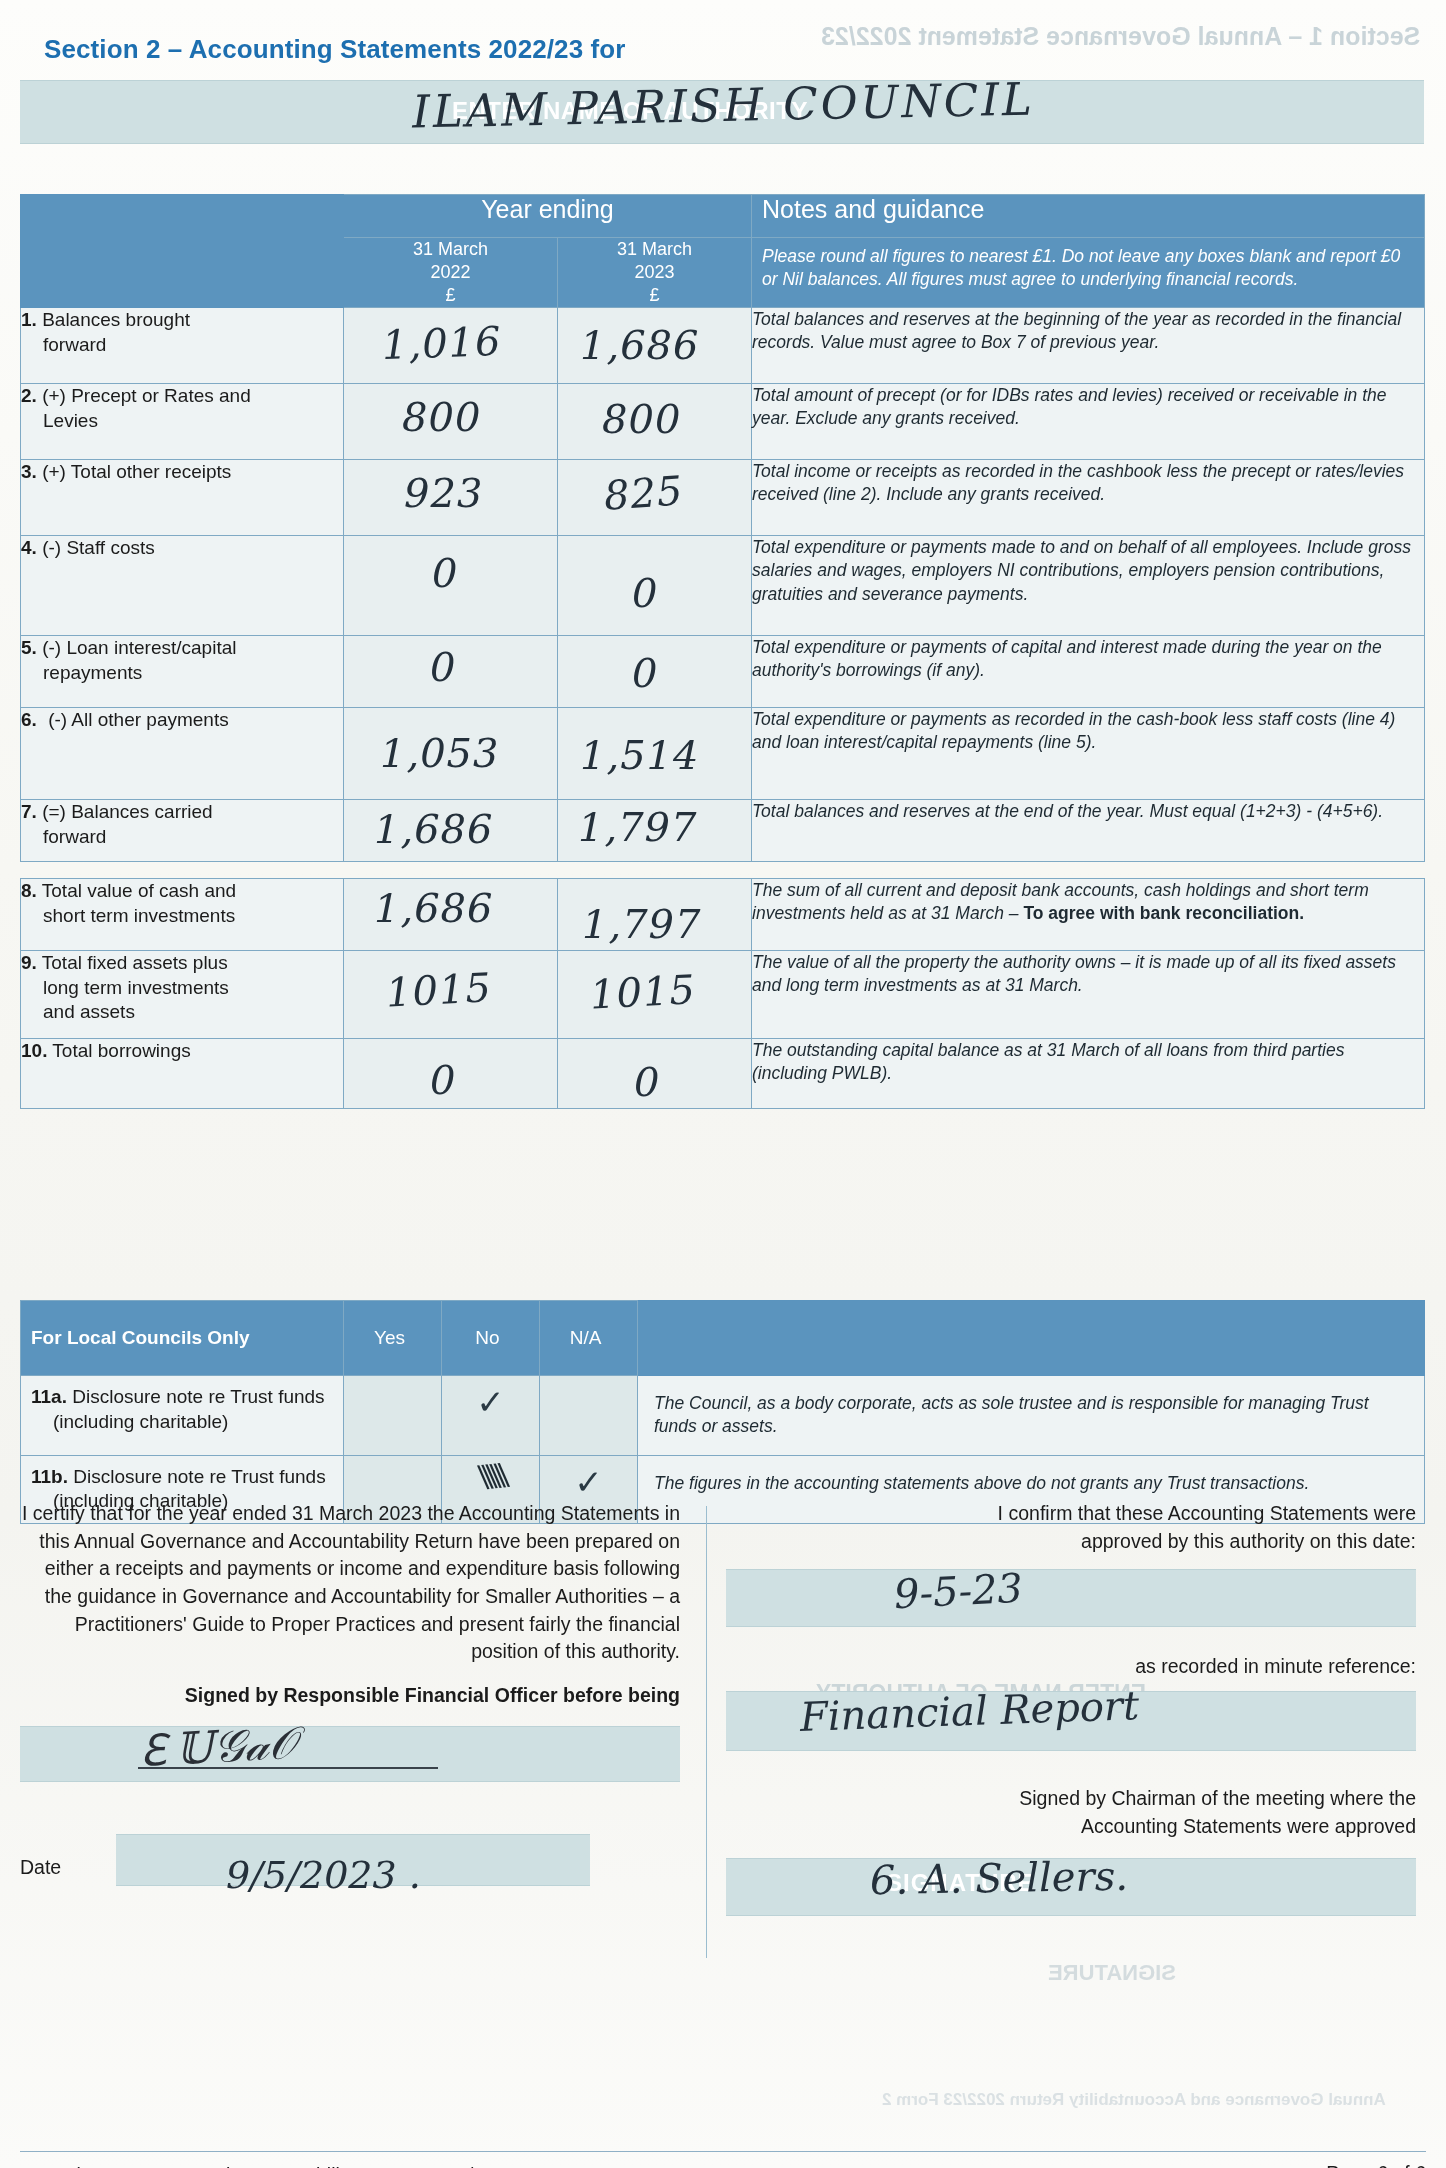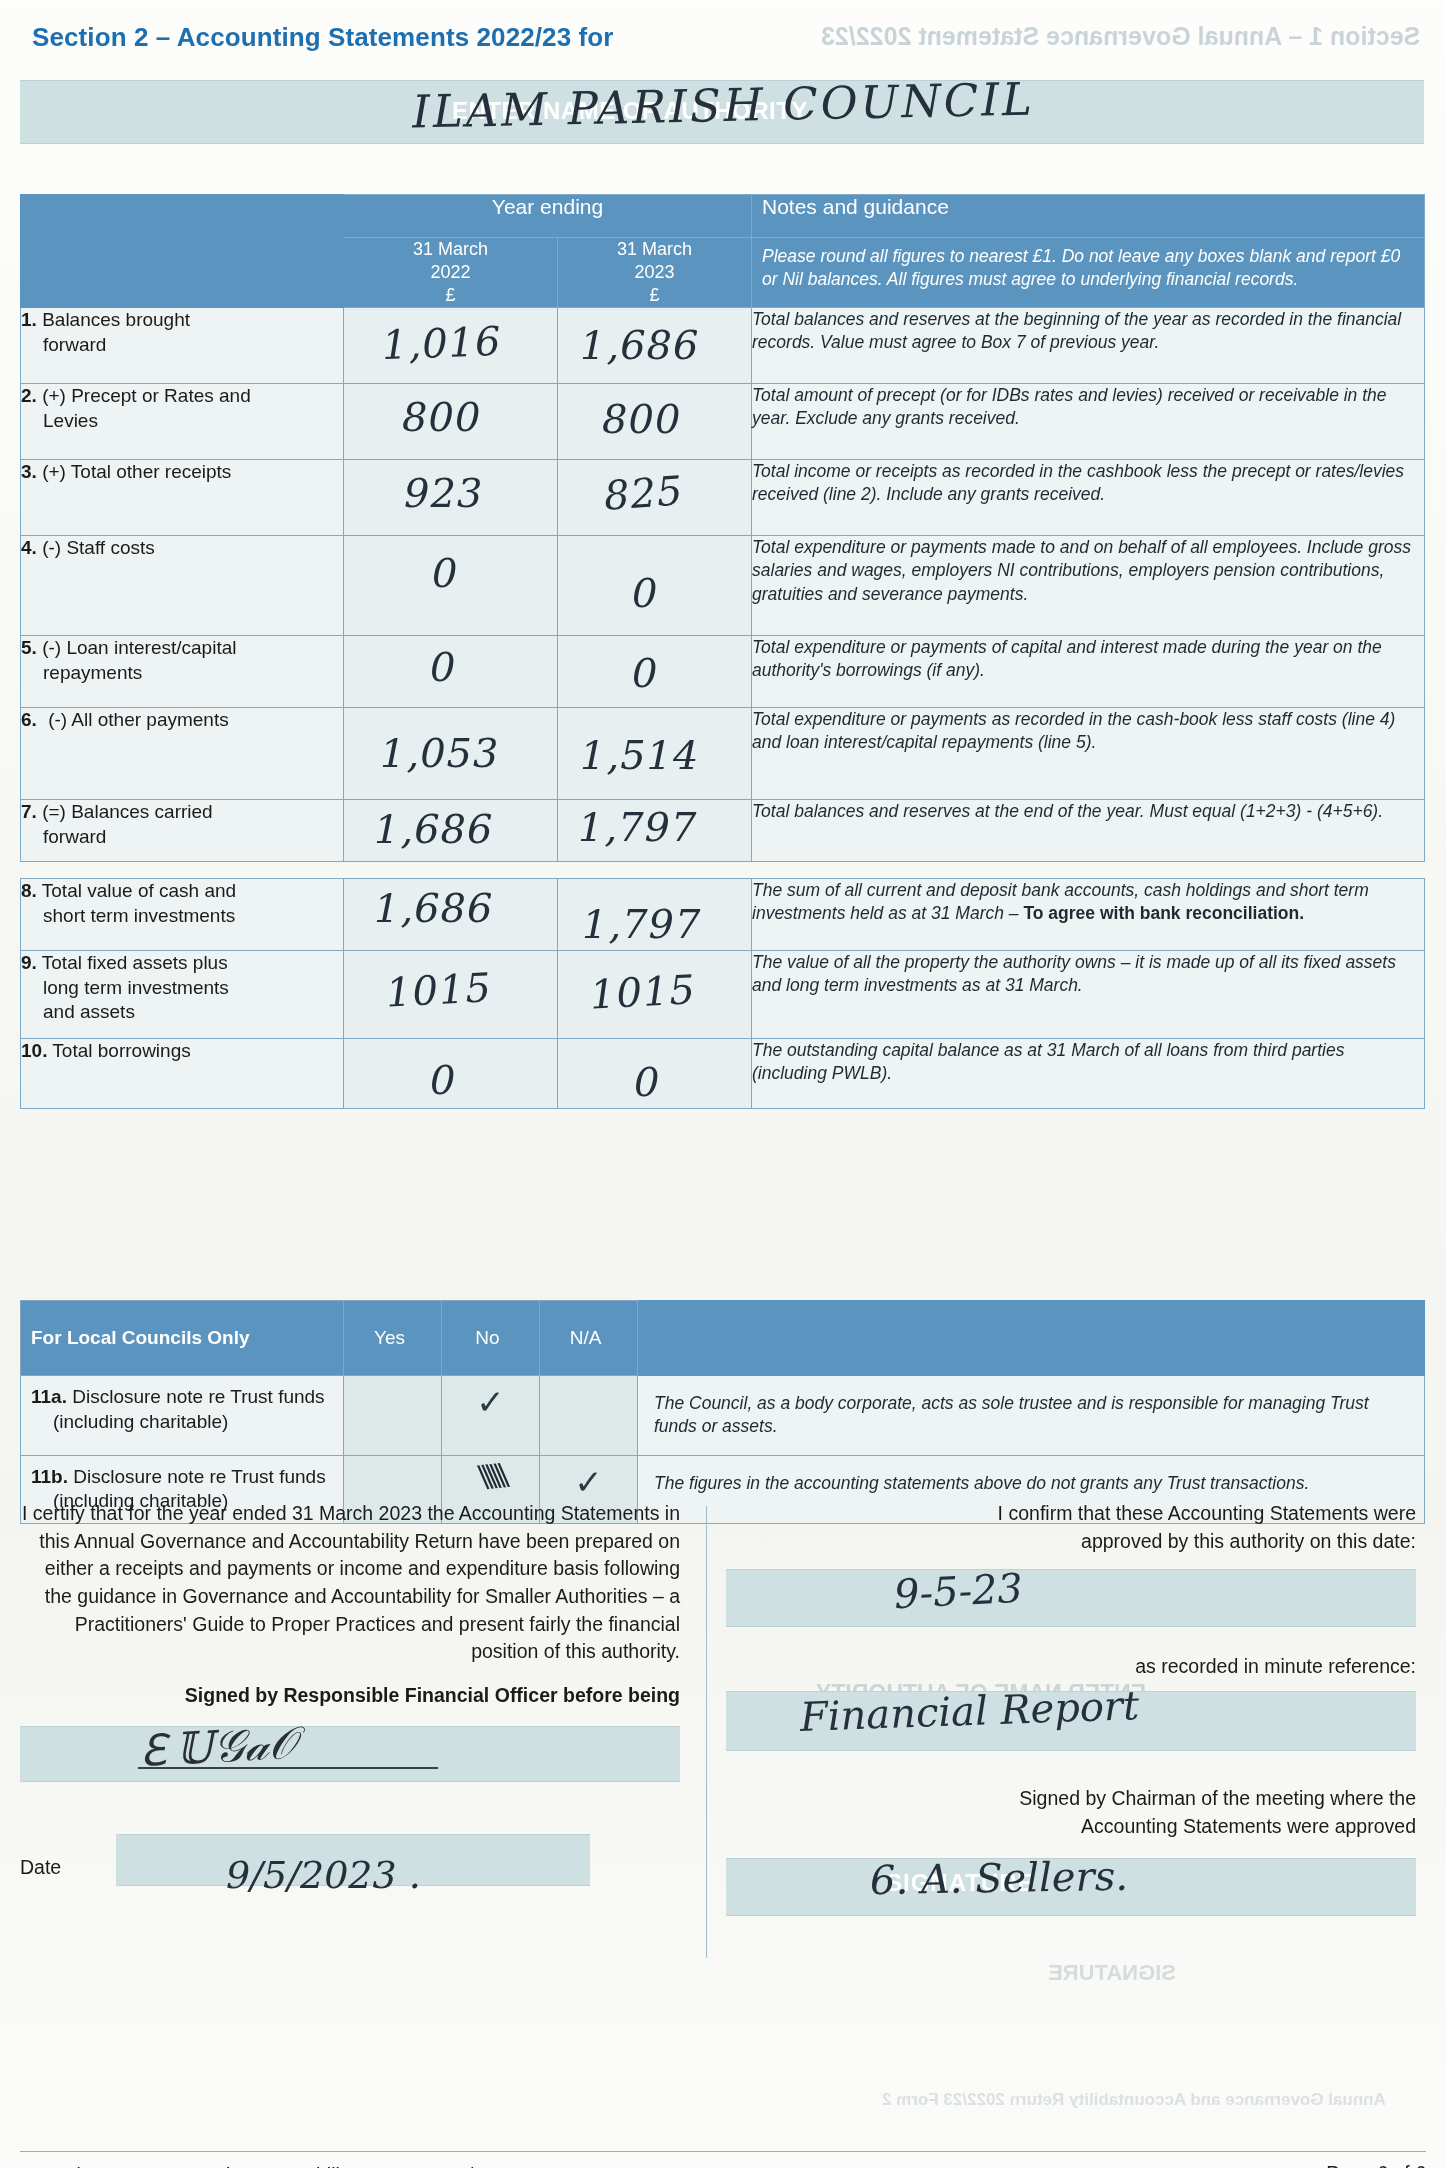--- a/index.html
+++ b/index.html
@@ -28,21 +28,21 @@
     white-space:nowrap;
   }
   .ghost.g1{top:22px;right:26px;font-size:25px;color:#9fb3bd;}
   .ghost.g2{top:1680px;right:300px;font-size:23px;color:#a9bcc4;}
   .ghost.g3{top:1960px;right:270px;font-size:22px;color:#b6c5cc;}
   .ghost.g4{top:2090px;right:60px;font-size:17px;color:#c0ccd2;}
 
   h1.section-title{
     position:absolute;
     left:28px; top:18px;
-    margin:4px;
+    margin:16px;
     font-size:26px;
     font-weight:bold;
     color:#1d6fb0;
     letter-spacing:.1px;
   }
 
   
   .name-band{
     position:absolute;
     left:20px; top:80px;
@@ -86,21 +86,21 @@
   table.acc col.c4{width:673px;}
 
   table.acc th, table.acc td{
     border:1px solid #7fa9c4;
     vertical-align:top;
     padding:0;
   }
   .hdr{
     background:#5b94be;
     color:#ffffff;
-    font-size:21px;
+    font-size:25px;
     text-align:center;
     height:42px;
     vertical-align:middle;
     font-weight:normal;
     margin-top:29px;
   }
   .hdr.left{
     text-align:left;
     padding-left:10px;
   }

